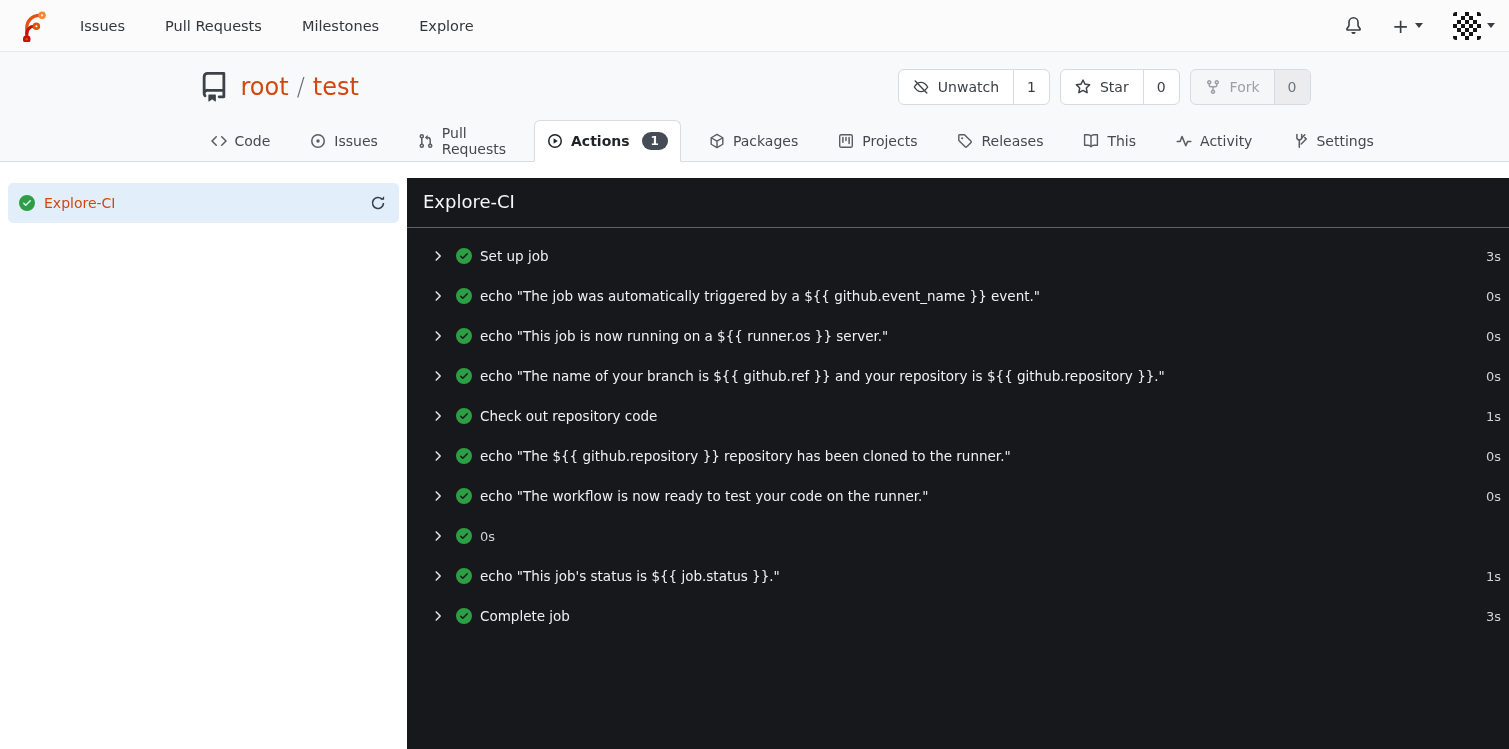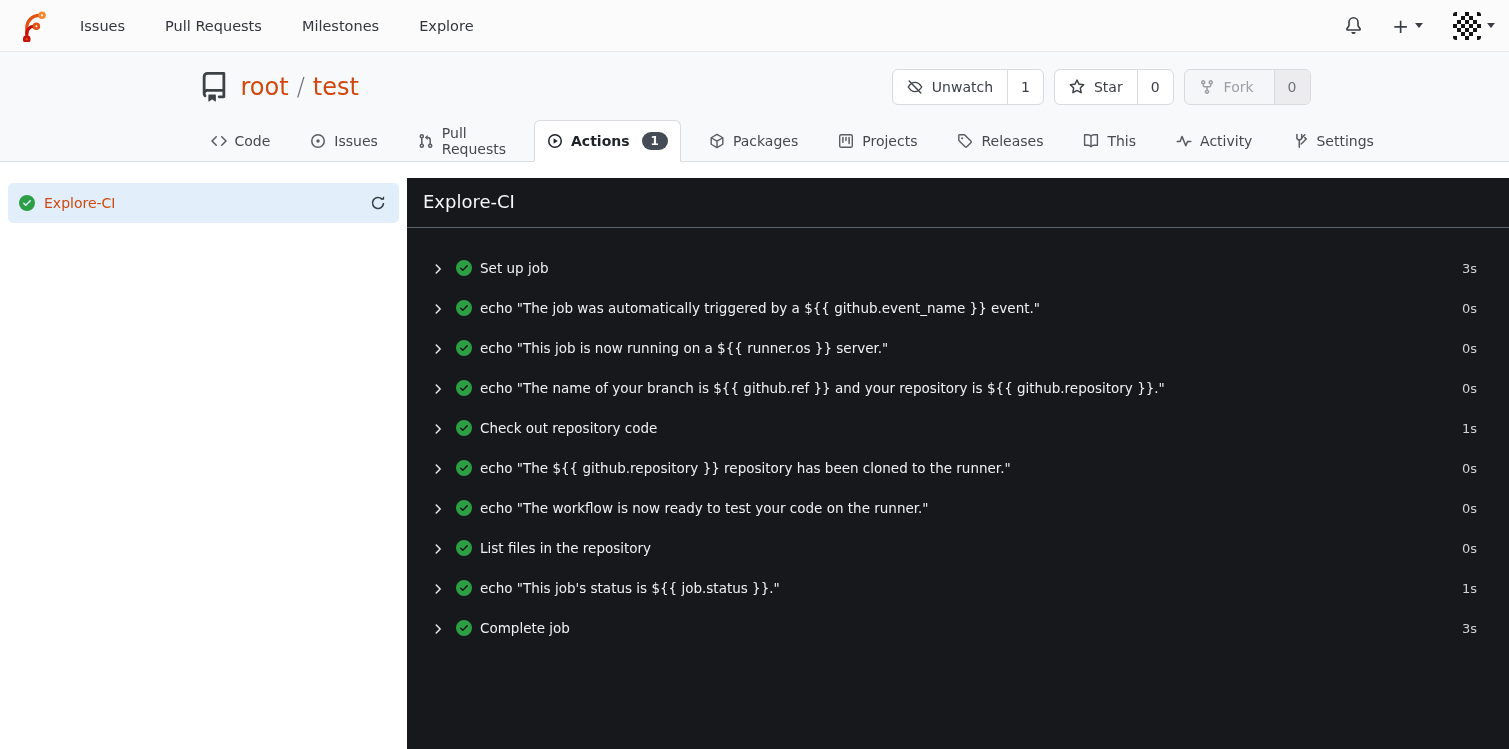--- a/index.html
+++ b/index.html
@@ -41,21 +41,21 @@
   .repo-title .slash { color:#6a6f75; font-weight:300; }
   .repo-actions { margin-left:auto; display:flex; gap:10px; }
   .action-btn {
     display:inline-flex; align-items:stretch; height:36px;
     background:#ffffff; border:1px solid #d7dade; border-radius:6px;
     font-size:14px; color:#3a3e44; overflow:hidden; cursor:pointer;
   }
   .ab-label { display:flex; align-items:center; gap:9px; padding:0 14px; }
   .ab-icon { display:flex; color:#40454b; }
   .ab-count { display:flex; align-items:center; padding:0 13px; border-left:1px solid #d7dade; font-weight:500; }
-  .action-btn.disabled { color:#9aa0a6; background:#f5f6f7; cursor:default;gap:6px; }
+  .action-btn.disabled { color:#9aa0a6; background:#f5f6f7; cursor:default; }
   .action-btn.disabled .ab-icon { color:#9aa0a6; }
   .action-btn.disabled .ab-count { background:#ececee; color:#6f7479; }
 
   .repo-tabs { margin-top:14px; display:flex; align-items:flex-end; }
   .tab {
     height:41px; display:flex; align-items:center; gap:8px;
     padding:0 12px; margin-right:16px; color:#45494e; font-size:14px;
   }
   .tab-icon { display:flex; color:#585d63; }
   .tab.active {
@@ -85,22 +85,22 @@
     margin-left:auto; background:none; border:none; padding:2px; cursor:pointer;
     color:#384048; display:flex;
   }
 
   .log-panel { flex:1; background:var(--panel-bg); color:#eceef0; }
   .log-header { padding:11px 16px 13px 16px; border-bottom:1px solid #5b646d; }
   .log-job-title { font-size:18px; font-weight:500; color:#f5f7f9; line-height:25px; }
   .log-job-status { font-size:13px; color:#d2d6da; margin-top:7px; }
   .steps { padding-top:8px; }
   .step {
-    height:40px; display:flex; align-items:flex-end;
-    padding:0 32px 0 24px; cursor:pointer; font-size:13.5px;
+    height:40px; display:flex; align-items:center;
+    padding:0 8px 0 24px; cursor:pointer; font-size:13.5px;
   }
   .step-chevron { display:flex; color:#e3e5e8; margin-right:11px; }
   .step-check { display:flex; color:var(--green); margin-right:8px; }
   .step-name { flex:1; color:#f0f1f3; }
   .step-duration { color:#ced3d8; font-size:13px; }
 </style>
 </head>
 <body>
 
 <header class="navbar">
@@ -468,21 +468,20 @@
     <span class="step-chevron">
       <svg width="14" height="14" viewBox="0 0 16 16">
                 <path fill="none" stroke="currentColor" stroke-width="1.8" stroke-linecap="round" stroke-linejoin="round" d="M6 3.5 10.5 8 6 12.5"></path>
               </svg>
     </span>
     <span class="step-check">
       <svg width="16" height="16" viewBox="0 0 16 16" fill="currentColor">
                 <path d="M8 16A8 8 0 1 1 8 0a8 8 0 0 1 0 16Zm3.78-9.72a.751.751 0 0 0-.018-1.042.751.751 0 0 0-1.042-.018L6.75 9.19 5.28 7.72a.751.751 0 0 0-1.042.018.751.751 0 0 0-.018 1.042l2 2a.75.75 0 0 0 1.06 0Z"></path>
               </svg>
     </span>
-    <span class="step-name">List files in the repository</span>
     <span class="step-duration">0s</span>
   </div>
 
   <div class="step">
     <span class="step-chevron">
       <svg width="14" height="14" viewBox="0 0 16 16">
                 <path fill="none" stroke="currentColor" stroke-width="1.8" stroke-linecap="round" stroke-linejoin="round" d="M6 3.5 10.5 8 6 12.5"></path>
               </svg>
     </span>
     <span class="step-check">

